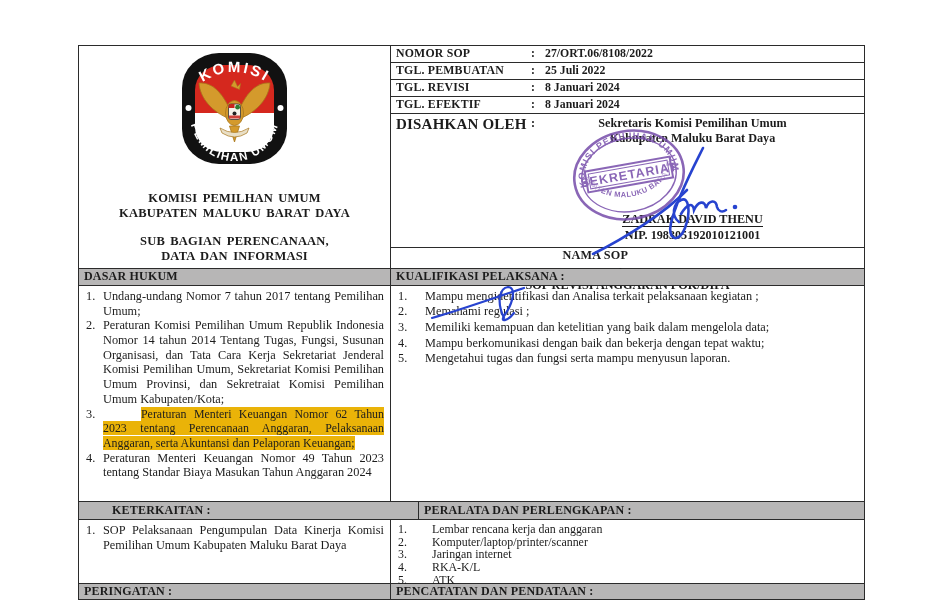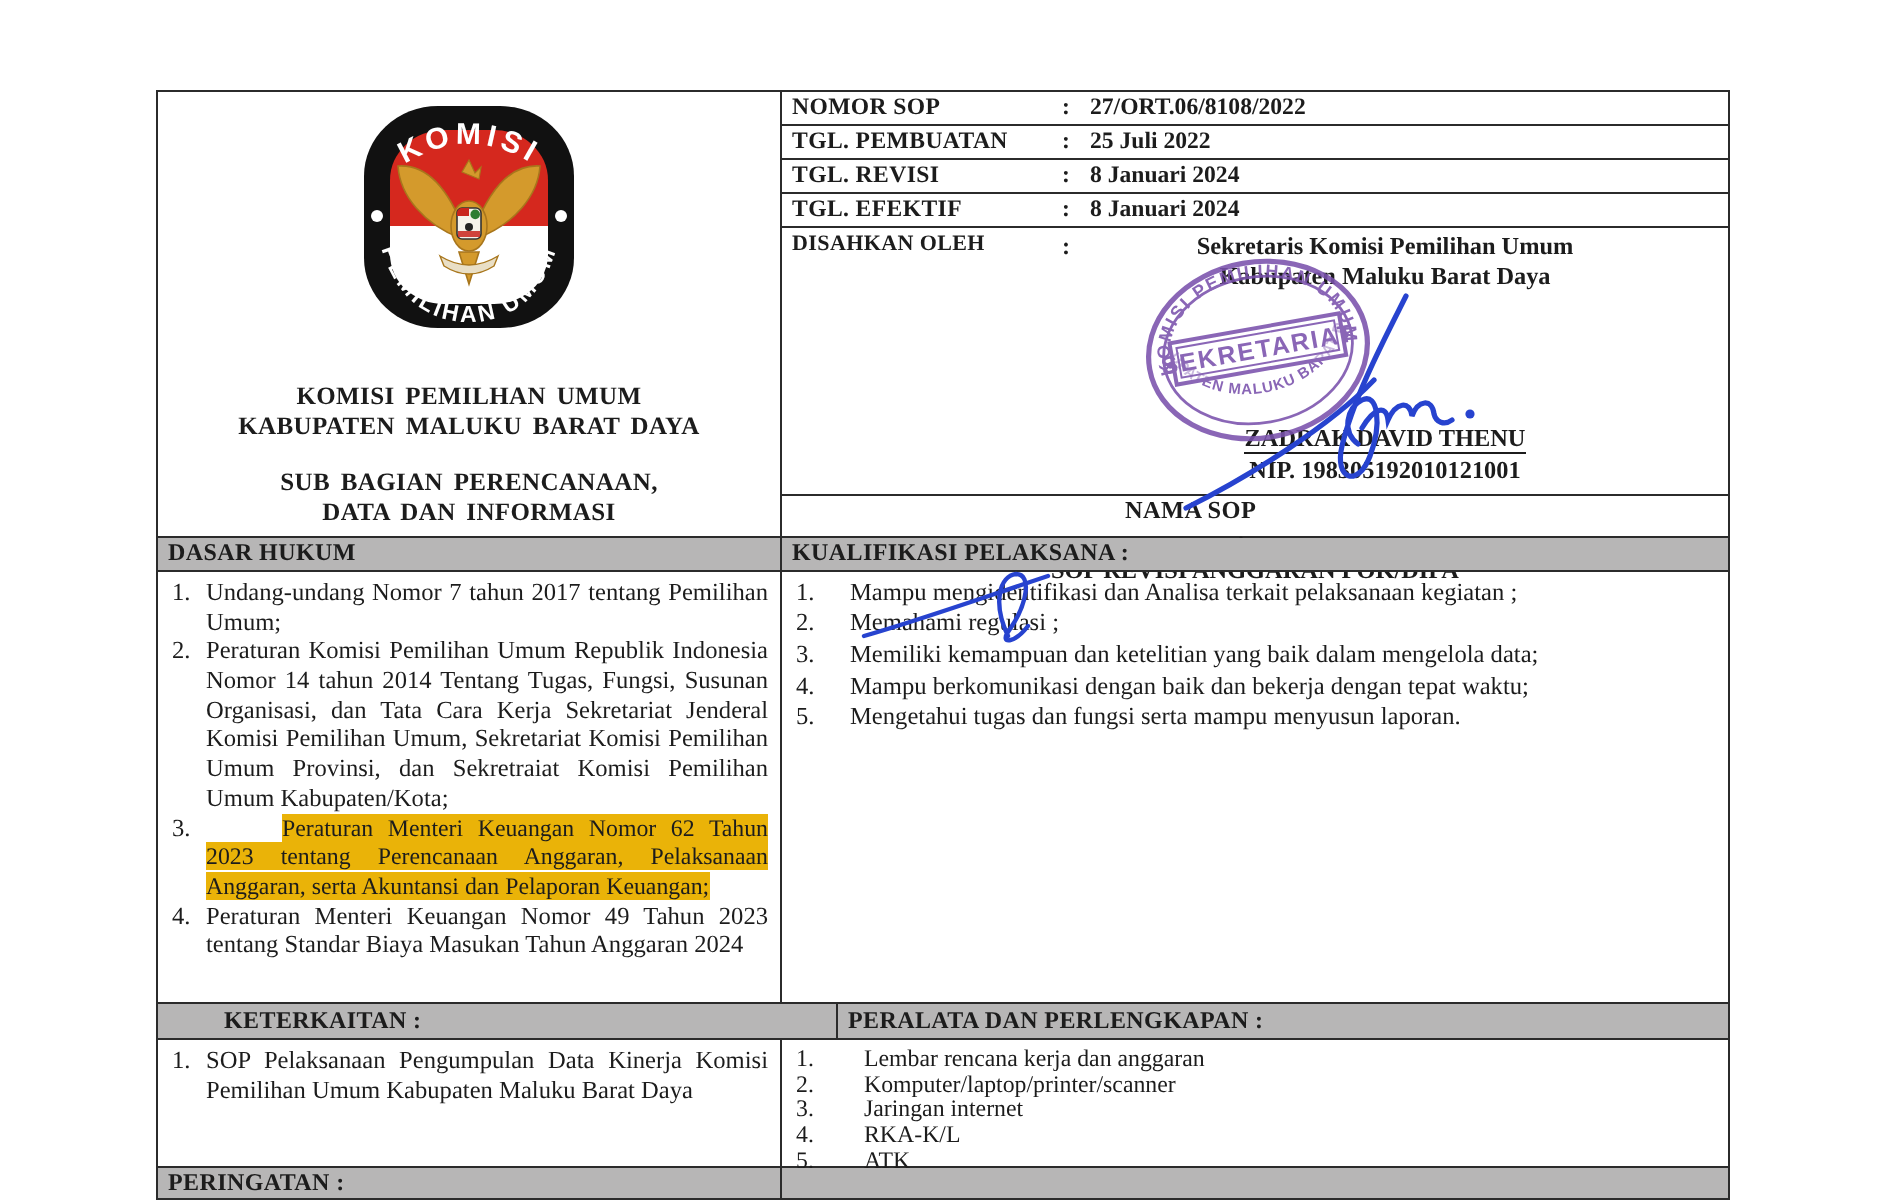--- a/index.html
+++ b/index.html
@@ -20,21 +20,21 @@
   .org-lines { text-align: center; margin-top: 26px; font-weight: bold; font-size: 12.5px; line-height: 15px; letter-spacing: .2px; word-spacing: 2px; }
   .org-unit { margin-top: 13px; }
 
   .right-head { display: flex; flex-direction: column; }
   .info-row { height: 17px; border-bottom: 1px solid #2b2b2b; display: flex; align-items: flex-start; font-size: 11.8px; }
   .info-label { font-weight: bold; padding-left: 5px; width: 140px; letter-spacing: .2px; flex-shrink: 0; }
   .info-colon { font-weight: 600; width: 10px; flex-shrink: 0; }
   .info-value { font-weight: 600; padding-left: 4px; }
 
   .disahkan-row { height: 135px; border-bottom: 1px solid #2b2b2b; display: flex; font-size: 12.2px; position: relative; }
-  .disahkan-label { font-weight: bold; padding: 2px 0 0 5px; width: 140px; flex-shrink: 0; font-size: 11px; letter-spacing: .2px; }
+  .disahkan-label { font-weight: bold; padding: 2px 0 0 5px; width: 140px; flex-shrink: 0; font-size: 15px; letter-spacing: .2px; }
   .disahkan-colon { font-weight: 600; width: 14px; padding-top: 2px; flex-shrink: 0; }
   .disahkan-body { flex: 1; display: flex; flex-direction: column; align-items: center; text-align: center; padding: 2px 24px 4px 0; }
   .disahkan-title { font-weight: 600; line-height: 15px; }
   .disahkan-spacer { flex: 1; }
   .signer-name { font-weight: bold; text-decoration: none; border-bottom: 1.2px solid #1c1c1c; line-height: 15px; }
   .signer-nip { font-weight: 600; line-height: 16px; }
 
   .nama-row { height: 20px; display: flex; align-items: center; font-size: 12.2px; font-weight: bold; flex-direction: column; }
   .nama-label { padding-left: 5px; width: 140px; flex-shrink: 0; letter-spacing: .2px; }
   .nama-colon { width: 18px; flex-shrink: 0; }
@@ -251,20 +251,21 @@
           <div class="li">
             <span class="num">5.</span>
             <span class="txt">ATK</span>
           </div>
         </div>
       </div>
     </div>
 
     <div class="row sec-band band-3">
       <div class="cell-l">PERINGATAN :</div>
+      <div class="cell-r">PENCATATAN DAN PENDATAAN :</div>
     </div>
   </div>
 
   <svg class="overlay stamp" viewBox="0 0 118 95">
     <g transform="rotate(-10 59 47)" stroke="#7a52ad" fill="none">
       <ellipse cx="59" cy="47" rx="55" ry="44" stroke-width="2.6"></ellipse>
       <ellipse cx="59" cy="47" rx="47.5" ry="36.5" stroke-width="1.4"></ellipse>
       <defs>
         <path id="stampTop" d="M 17,55 A 44,34 0 1 1 101,55" fill="none"></path>
         <path id="stampBot" d="M 14,40 A 46,36 0 0 0 104,40" fill="none"></path>

